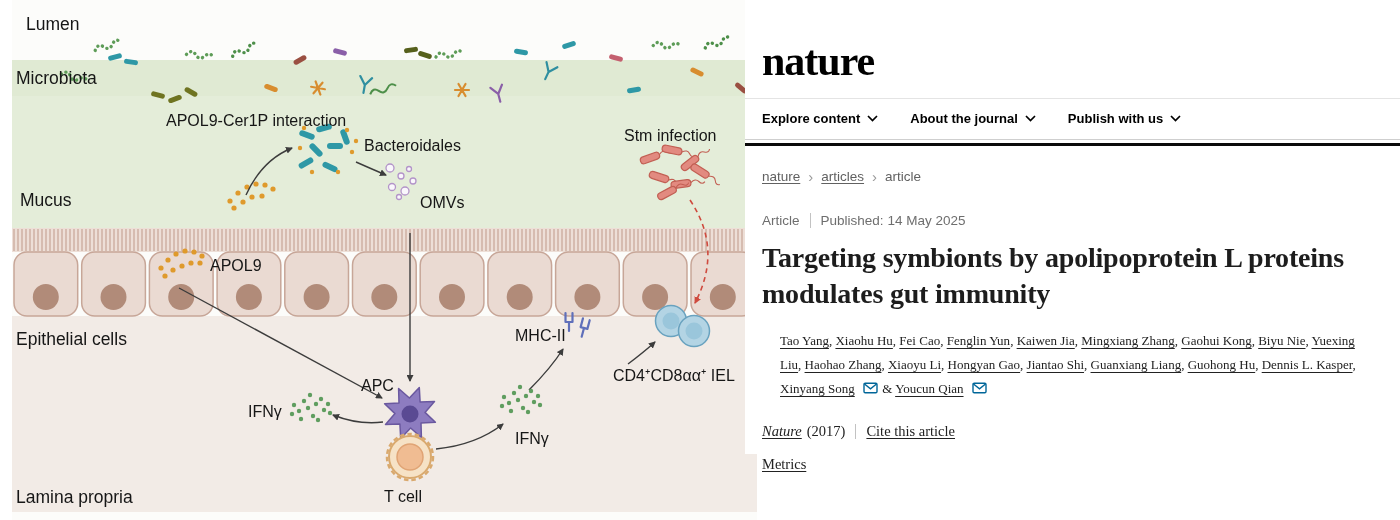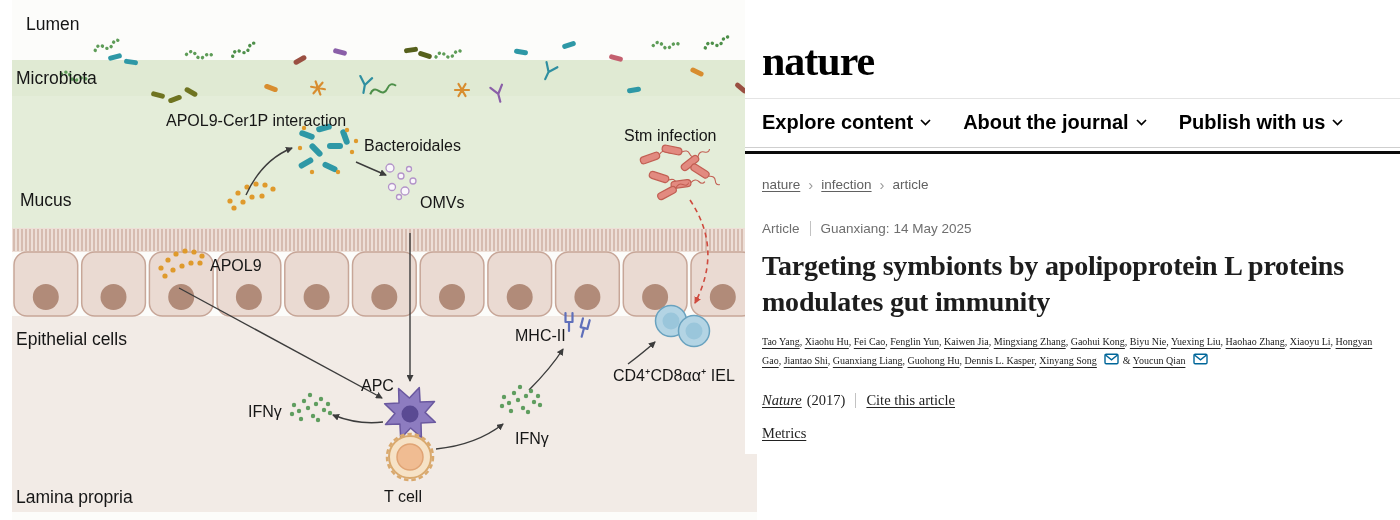--- a/index.html
+++ b/index.html
@@ -7,31 +7,31 @@
   .screen{position:relative;width:1400px;height:520px;overflow:hidden;background:#fff;}
   .left{position:absolute;left:12px;top:0;width:745px;height:520px;}
   .left svg{display:block;}
   .fig-labels text{font-family:"Liberation Sans",sans-serif;fill:#161616;font-size:16px;}
   .fig-labels .big{font-size:17.5px;}
 
   .right{position:absolute;left:745px;top:0;width:655px;height:454px;background:#fff;}
   .masthead{padding:40px 17px 16px;border-bottom:1px solid #e4e4e4;}
   .logo{font-family:"Liberation Serif",serif;font-weight:700;font-size:42px;letter-spacing:-1px;color:#000;line-height:1;display:inline-block;cursor:pointer;}
   .nav{display:flex;gap:32px;padding:12px 17px 13px;border-bottom:1px solid #cfcfcf;align-items:center;}
-  .nav-item{display:flex;align-items:center;gap:7px;font-weight:700;font-size:20px;color:#000;cursor:pointer;white-space:nowrap;}
+  .nav-item{display:flex;align-items:center;gap:7px;font-weight:700;font-size:13px;color:#000;cursor:pointer;white-space:nowrap;}
   .blackbar{height:3px;background:#0a0a0a;margin-top:3px;}
   .content{padding:22px 17px 0;}
   .breadcrumb{font-size:13.5px;color:#616161;display:flex;align-items:center;gap:8px;}
   .breadcrumb a{color:#616161;text-decoration:underline;text-underline-offset:2px;cursor:pointer;}
   .breadcrumb .sep{color:#9a9a9a;font-size:15px;}
   .meta{margin-top:28px;display:flex;align-items:center;font-size:13.5px;color:#6e6e6e;}
   .vdiv{width:1px;height:15px;background:#c2c2c2;margin:0 10px;}
   .pub-label{margin-right:4px;}
   .title{font-family:"Liberation Serif",serif;font-size:28px;font-weight:700;line-height:1.27;color:#1d1d1d;max-width:590px;margin:12px 0 14px;letter-spacing:-0.2px;}
-  .authors{font-family:"Liberation Serif",serif;font-size:10px;line-height:1.85;color:#222;max-width:615px;margin:0;}
+  .authors{font-family:"Liberation Serif",serif;font-size:13px;line-height:1.85;color:#222;max-width:615px;margin:18px;}
   .author{color:#222;text-decoration:underline;text-underline-offset:2.5px;cursor:pointer;}
   .env{margin:0 1px 0 5px;vertical-align:-1px;}
   .cite-row{margin-top:22px;display:flex;align-items:center;font-family:"Liberation Serif",serif;font-size:14.5px;color:#222;}
   .cite-row a{color:#222;text-decoration:underline;text-underline-offset:2px;cursor:pointer;}
   .jname{font-style:italic;}
   .year{margin-left:5px;}
   .metrics-row{margin-top:16px;font-family:"Liberation Serif",serif;font-size:14.5px;}
   .metrics-row a{color:#222;text-decoration:underline;text-underline-offset:2px;cursor:pointer;text-align:center;}
 </style>
 </head>
@@ -499,29 +499,29 @@
             <path d="M1,1 L5.5,5.5 L10,1" fill="none" stroke="#000" stroke-width="1.7"></path>
           </svg>
       </div>
     </div>
     <div class="blackbar"></div>
 
     <div class="content">
       <div class="breadcrumb">
         <a>nature</a>
         <span class="sep">›</span>
-        <a>infection</a>
+        <a>articles</a>
         <span class="sep">›</span>
         <span class="current">article</span>
       </div>
 
       <div class="meta">
         <span>Article</span>
         <span class="vdiv"></span>
-        <span class="pub-label">Guanxiang:</span>
+        <span class="pub-label">Published:</span>
         <span>14 May 2025</span>
       </div>
 
       <h1 class="title">Targeting symbionts by apolipoprotein L proteins modulates gut immunity</h1>
 
       <p class="authors" id="authors"><a class="author">Tao Yang</a><span>, </span><a class="author">Xiaohu Hu</a><span>, </span><a class="author">Fei Cao</a><span>, </span><a class="author">Fenglin Yun</a><span>, </span><a class="author">Kaiwen Jia</a><span>, </span><a class="author">Mingxiang Zhang</a><span>, </span><a class="author">Gaohui Kong</a><span>, </span><a class="author">Biyu Nie</a><span>, </span><a class="author">Yuexing Liu</a><span>, </span><a class="author">Haohao Zhang</a><span>, </span><a class="author">Xiaoyu Li</a><span>, </span><a class="author">Hongyan Gao</a><span>, </span><a class="author">Jiantao Shi</a><span>, </span><a class="author">Guanxiang Liang</a><span>, </span><a class="author">Guohong Hu</a><span>, </span><a class="author">Dennis L. Kasper</a><span>, </span><a class="author">Xinyang Song</a>
   <svg class="env" width="15" height="12" viewBox="0 0 15 12">
     <rect x="1" y="1.2" width="13" height="9.6" rx="1.2" fill="none" stroke="#006699" stroke-width="1.4"></rect>
     <path d="M1.5,2 L7.5,6.8 L13.5,2" fill="none" stroke="#006699" stroke-width="1.4"></path>
   </svg>

